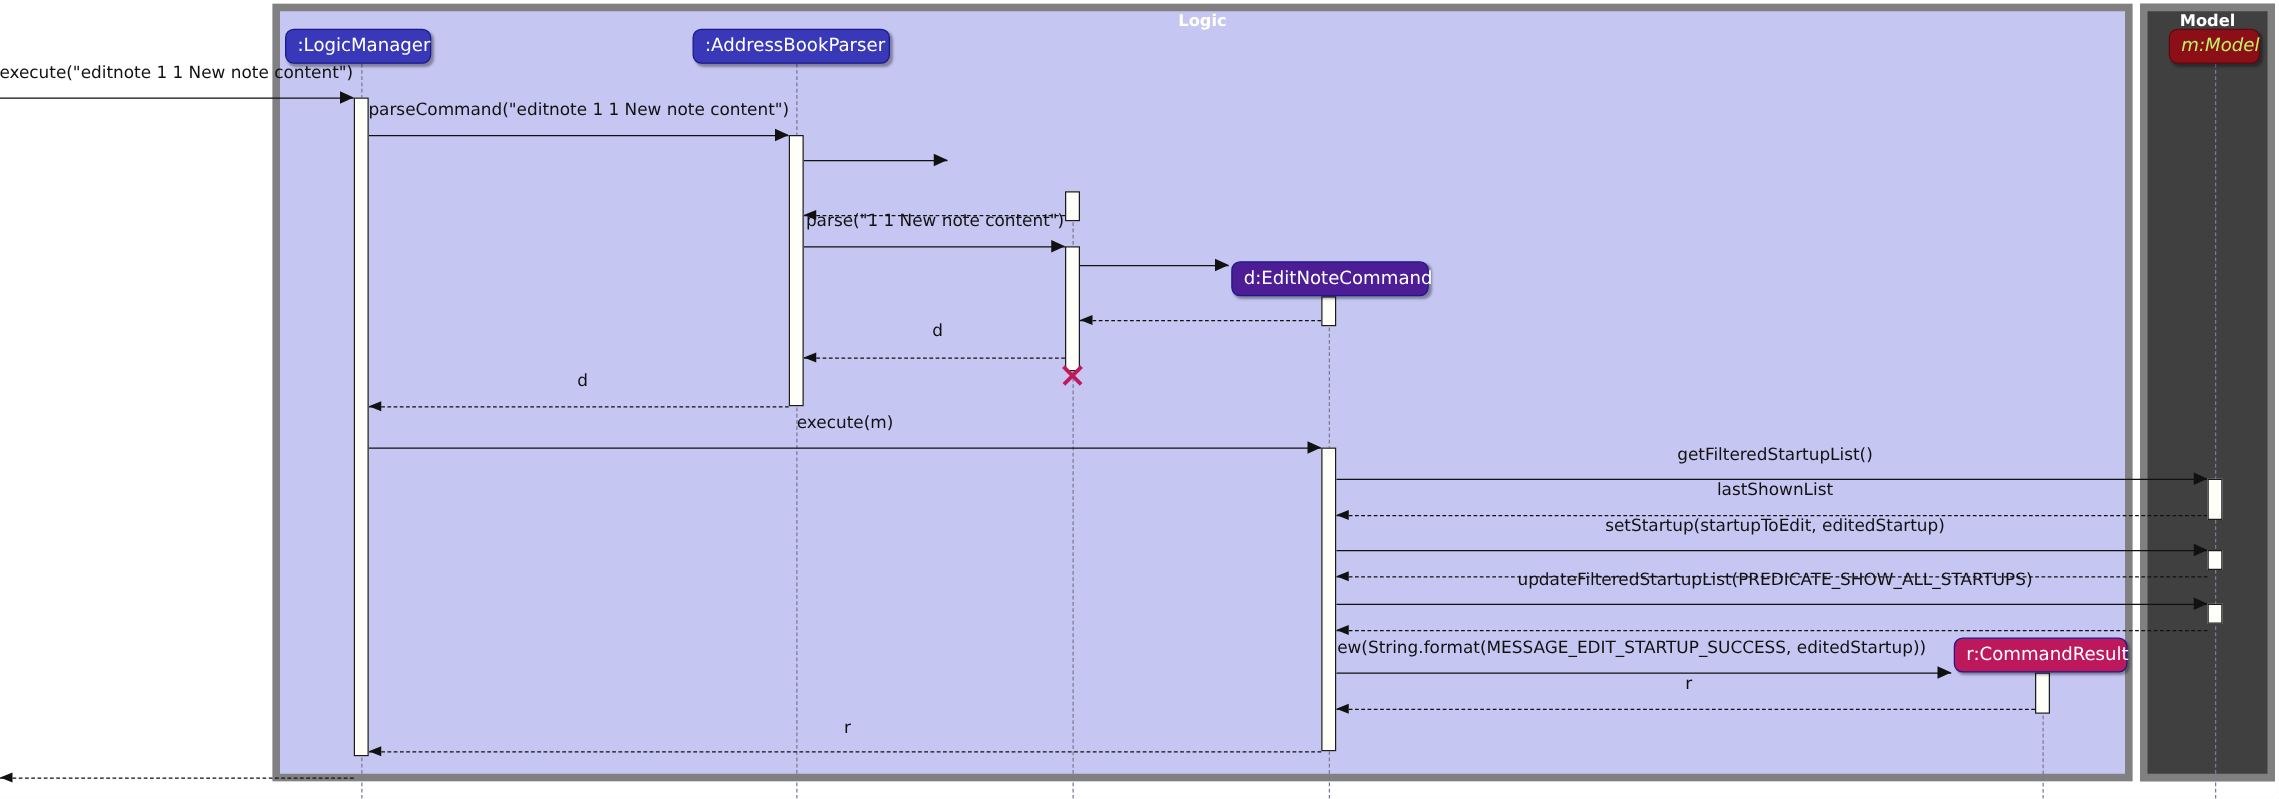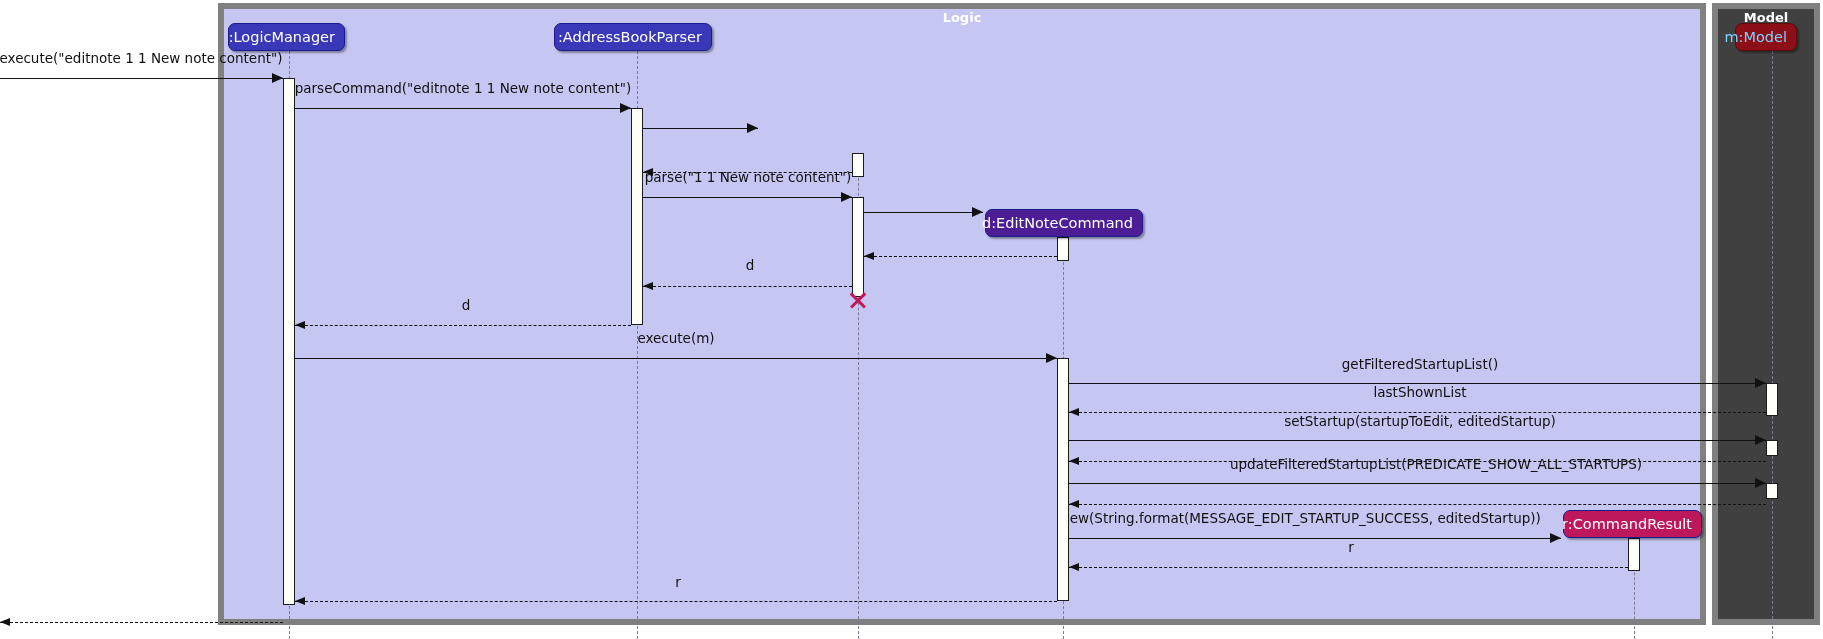--- a/index.html
+++ b/index.html
@@ -48,21 +48,21 @@
   
   .participant {
     position: absolute;
     box-sizing: border-box;
     border-radius: 7px;
     color: #ffffff;
     font-size: 14.5px;
     line-height: 1;
     display: flex;
     align-items: center;
-    justify-content: flex-end;
+    justify-content: flex-start;
     white-space: nowrap;
     box-shadow: 2px 2px 2px rgba(0,0,0,0.35);
     padding: 0 9px;
   }
   
   .activation {
     position: absolute;
     box-sizing: border-box;
     background: #fffffa;
     border: 1px solid #1c1c1c;
@@ -170,21 +170,21 @@
     <div class="msg-line dashed" style="left: 1069px; top: 412px; width: 697px;"></div>
     <div class="arrow-head left thin" style="top: 408px; left: 1069px;"></div>
     <div class="msg-label" style="left: 1420px; top: 386px;">lastShownList</div>
     <div class="msg-line" style="left: 1069px; top: 440px; width: 697px;"></div>
     <div class="arrow-head right" style="top: 435px; left: 1755px;"></div>
     <div class="msg-label" style="left: 1420px; top: 415px;">setStartup(startupToEdit, editedStartup)</div>
     <div class="msg-line dashed" style="left: 1069px; top: 461px; width: 697px;"></div>
     <div class="arrow-head left thin" style="top: 457px; left: 1069px;"></div>
     <div class="msg-line" style="left: 1069px; top: 483px; width: 697px;"></div>
     <div class="arrow-head right" style="top: 478px; left: 1755px;"></div>
-    <div class="msg-label" style="left: 1420px; top: 458px; margin-left: 16px;">updateFilteredStartupList(PREDICATE_SHOW_ALL_STARTUPS)</div>
+    <div class="msg-label" style="left: 1420px; top: 458px;">updateFilteredStartupList(PREDICATE_SHOW_ALL_STARTUPS)</div>
     <div class="msg-line dashed" style="left: 1069px; top: 504px; width: 697px;"></div>
     <div class="arrow-head left thin" style="top: 500px; left: 1069px;"></div>
     <div class="msg-line" style="left: 1069px; top: 538px; width: 492px;"></div>
     <div class="arrow-head right" style="top: 533px; left: 1550px;"></div>
     <div class="msg-label" style="left: 1301px; top: 512px;">new(String.format(MESSAGE_EDIT_STARTUP_SUCCESS, editedStartup))</div>
     <div class="msg-line dashed" style="left: 1069px; top: 567px; width: 559px;"></div>
     <div class="arrow-head left thin" style="top: 563px; left: 1069px;"></div>
     <div class="msg-label" style="left: 1351px; top: 541px;">r</div>
     <div class="msg-line dashed" style="left: 295px; top: 601px; width: 762px;"></div>
     <div class="arrow-head left thin" style="top: 597px; left: 295px;"></div>
@@ -206,20 +206,20 @@
     </div>
     <div class="participant" style="left: 554px; top: 23px; width: 158px; height: 28px; background: rgb(56, 56, 184); border: 1px solid rgb(26, 26, 140); color: rgb(255, 255, 255);">
       <span>:AddressBookParser</span>
     </div>
     <div class="participant" style="left: 985px; top: 209px; width: 158px; height: 28px; background: #4c1d95; border: 1px solid rgb(26, 26, 140); color: rgb(255, 255, 255);">
       <span>d:EditNoteCommand</span>
     </div>
     <div class="participant" style="left: 1563px; top: 510px; width: 139px; height: 28px; background: #be185d; border: 1px solid rgb(26, 26, 140); color: rgb(255, 255, 255);">
       <span>r:CommandResult</span>
     </div>
-    <div class="participant" style="left: 1735px; top: 23px; width: 62px; height: 28px; background: rgb(140, 15, 24); border: 1px solid rgb(92, 10, 16); color: #7dd3fc;">
+    <div class="participant" style="left: 1735px; top: 23px; width: 73px; height: 28px; background: rgb(140, 15, 24); border: 1px solid rgb(92, 10, 16); color: #bef264; font-style: italic;">
       <span>m:Model</span>
     </div>
     <div class="destroy" style="left: 848px; top: 290px;">
       <span style="background: rgb(194, 24, 91);"></span>
       <span style="background: rgb(194, 24, 91);"></span>
     </div>
   </div>
 
 </body></html>

